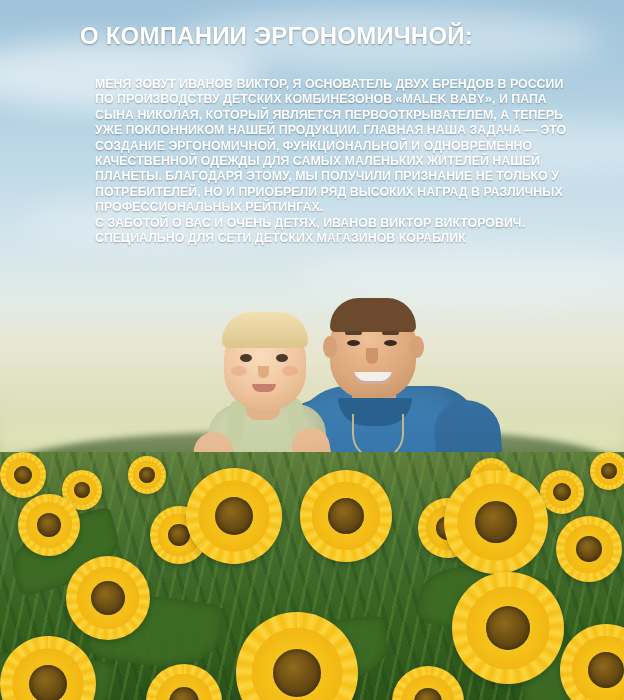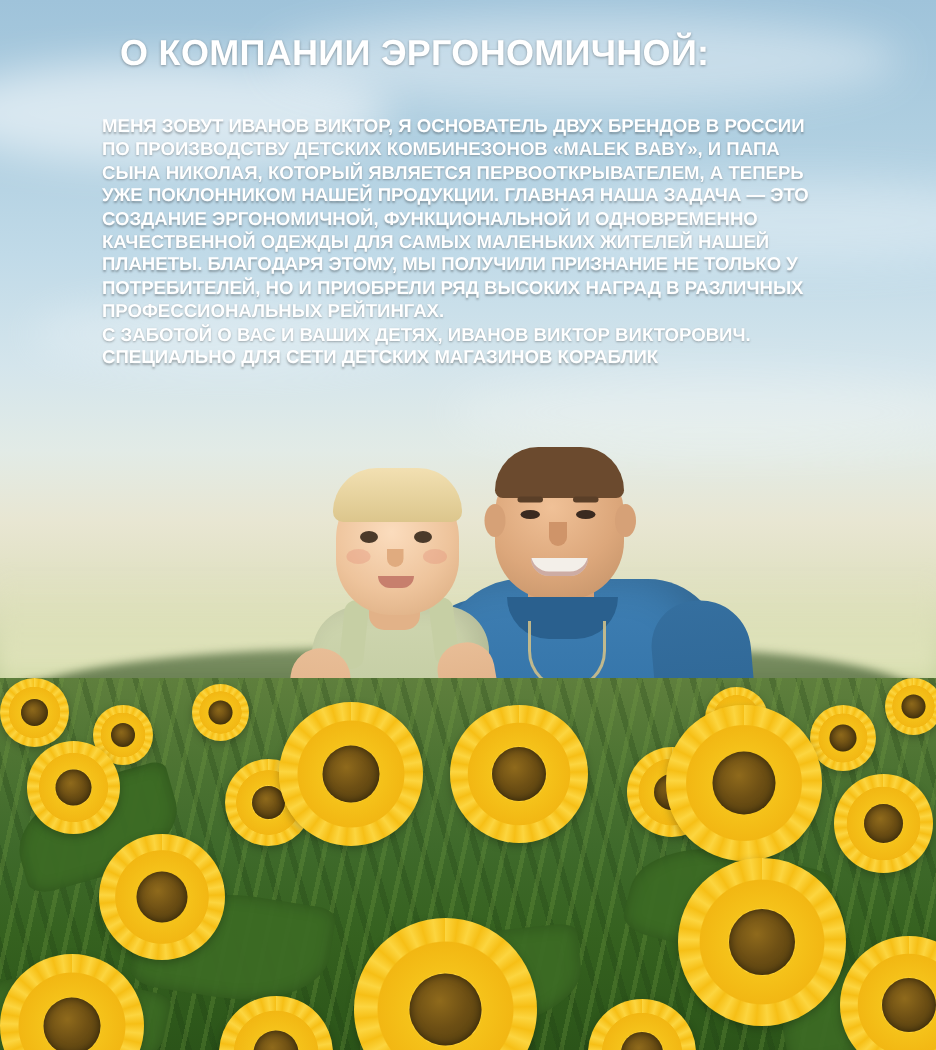--- a/index.html
+++ b/index.html
@@ -252,21 +252,21 @@
     font-family: "Liberation Sans", sans-serif;
     font-weight: bold;
     font-size: 24px;
     letter-spacing: 0.2px;
     color: #ffffff;
     text-shadow: 0 1px 2px rgba(0,0,0,.35);
     white-space: nowrap;
   }
   .body-copy {
     position: absolute;
-    left: 68px;
+    left: 95px;
     top: 77px;
     width: 476px;
     font-family: "Liberation Sans", sans-serif;
     font-weight: bold;
     font-size: 12.4px;
     line-height: 15.4px;
     color: #ffffff;
     text-shadow: 0 1px 1.5px rgba(0,0,0,.30);
   }
   .body-copy p { margin: 0; }
@@ -412,17 +412,17 @@
       <div class="sf-petals" style="width:72px;height:72px;"></div>
         <div class="sf-disc" style="left:22px;top:22px;width:28px;height:28px;"></div>
     </div>
   </div>
 
   <div class="overlay-text">
     <div class="title">О КОМПАНИИ ЭРГОНОМИЧНОЙ:</div>
 
     <div class="body-copy">
       <p>МЕНЯ ЗОВУТ ИВАНОВ ВИКТОР, Я ОСНОВАТЕЛЬ ДВУХ БРЕНДОВ В РОССИИ ПО ПРОИЗВОДСТВУ ДЕТСКИХ КОМБИНЕЗОНОВ «MALEK BABY»,  И ПАПА СЫНА НИКОЛАЯ, КОТОРЫЙ ЯВЛЯЕТСЯ ПЕРВООТКРЫВАТЕЛЕМ, А ТЕПЕРЬ УЖЕ ПОКЛОННИКОМ НАШЕЙ ПРОДУКЦИИ. ГЛАВНАЯ НАША ЗАДАЧА — ЭТО СОЗДАНИЕ ЭРГОНОМИЧНОЙ, ФУНКЦИОНАЛЬНОЙ И ОДНОВРЕМЕННО КАЧЕСТВЕННОЙ ОДЕЖДЫ ДЛЯ САМЫХ МАЛЕНЬКИХ ЖИТЕЛЕЙ НАШЕЙ ПЛАНЕТЫ. БЛАГОДАРЯ ЭТОМУ, МЫ ПОЛУЧИЛИ ПРИЗНАНИЕ НЕ ТОЛЬКО У ПОТРЕБИТЕЛЕЙ, НО И ПРИОБРЕЛИ РЯД ВЫСОКИХ НАГРАД В РАЗЛИЧНЫХ ПРОФЕССИОНАЛЬНЫХ РЕЙТИНГАХ.</p>
-      <p>С ЗАБОТОЙ О ВАС И ВАШИХ ДЕТЯХ, ИВАНОВ ВИКТОР ВИКТОРОВИЧ. СПЕЦИАЛЬНО ДЛЯ СЕТИ ДЕТСКИХ МАГАЗИНОВ КОРАБЛИК</p>
+      <p>С ЗАБОТОЙ О ВАС И ОЧЕНЬ ДЕТЯХ, ИВАНОВ ВИКТОР ВИКТОРОВИЧ. СПЕЦИАЛЬНО ДЛЯ СЕТИ ДЕТСКИХ МАГАЗИНОВ КОРАБЛИК</p>
     </div>
   </div>
 
 </div>
 
 </body></html>

